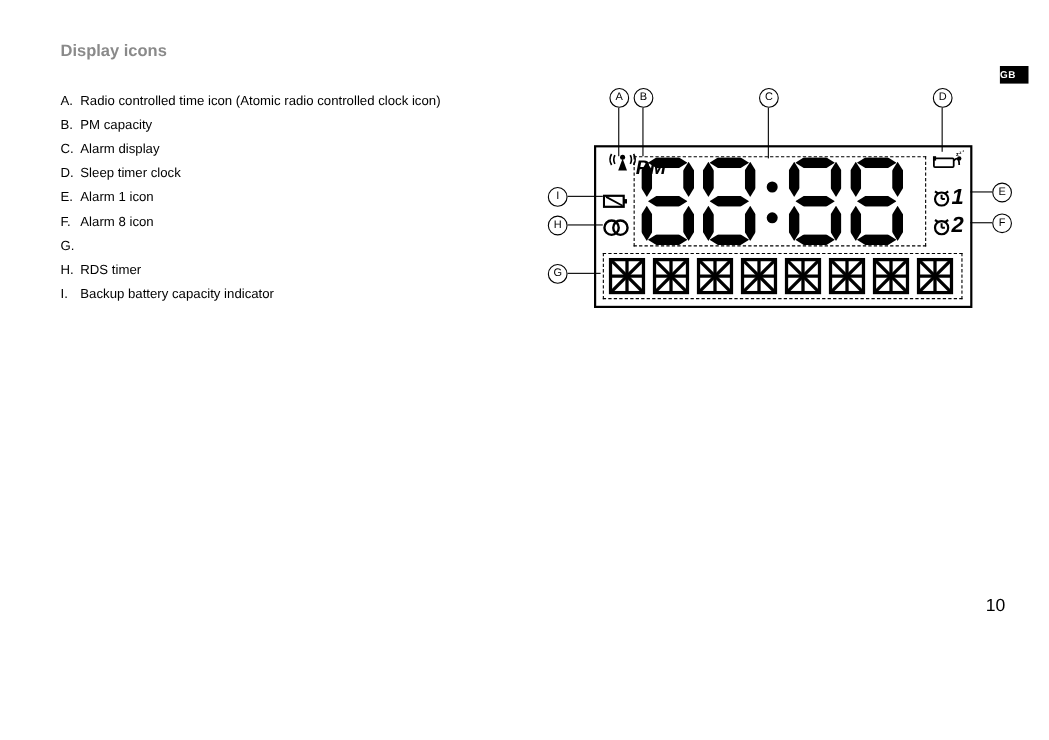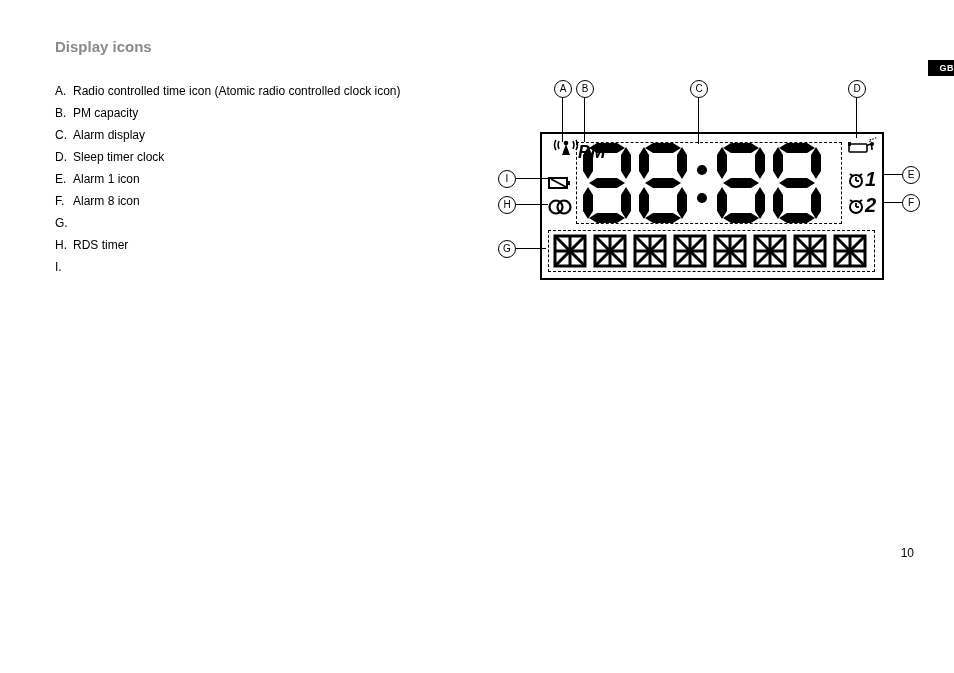--- a/index.html
+++ b/index.html
@@ -34,37 +34,37 @@
     color: #000;
   }
   .legend .row {
     display: flex;
   }
   .legend .letter {
     width: 18px;
   }
   .language-tab {
     position: absolute;
-    right: 0;
+    right: 19px;
     top: 60px;
     width: 26px;
     height: 16px;
     background: #000;
     color: #fff;
     font-size: 9px;
     font-weight: bold;
-    text-align: right;
+    text-align: left;
     line-height: 16px;
     letter-spacing: 0.5px;
   }
   .page-number {
     position: absolute;
     right: 40px;
     bottom: 30px;
-    font-size: 12px;
+    font-size: 16px;
   }
   .diagram {
     position: absolute;
     left: 498px;
     top: 80px;
     width: 420px;
     height: 220px;
   }
   
   .cut-border {
@@ -250,20 +250,21 @@
       </div>
     <div class="row">
         <span class="letter">G.</span>
       </div>
     <div class="row">
         <span class="letter">H.</span>
         <span>RDS timer</span>
       </div>
     <div class="row">
         <span class="letter">I.</span>
+        <span>Backup battery capacity indicator</span>
       </div>
   </div>
 
   <div class="page-number">10</div>
 
   <div class="diagram">
 
     <div class="callout" style="left:56px; top:0;">A</div>
     <div class="line" style="left:64px; top:18px; width:1px; height:44px;"></div>
 

